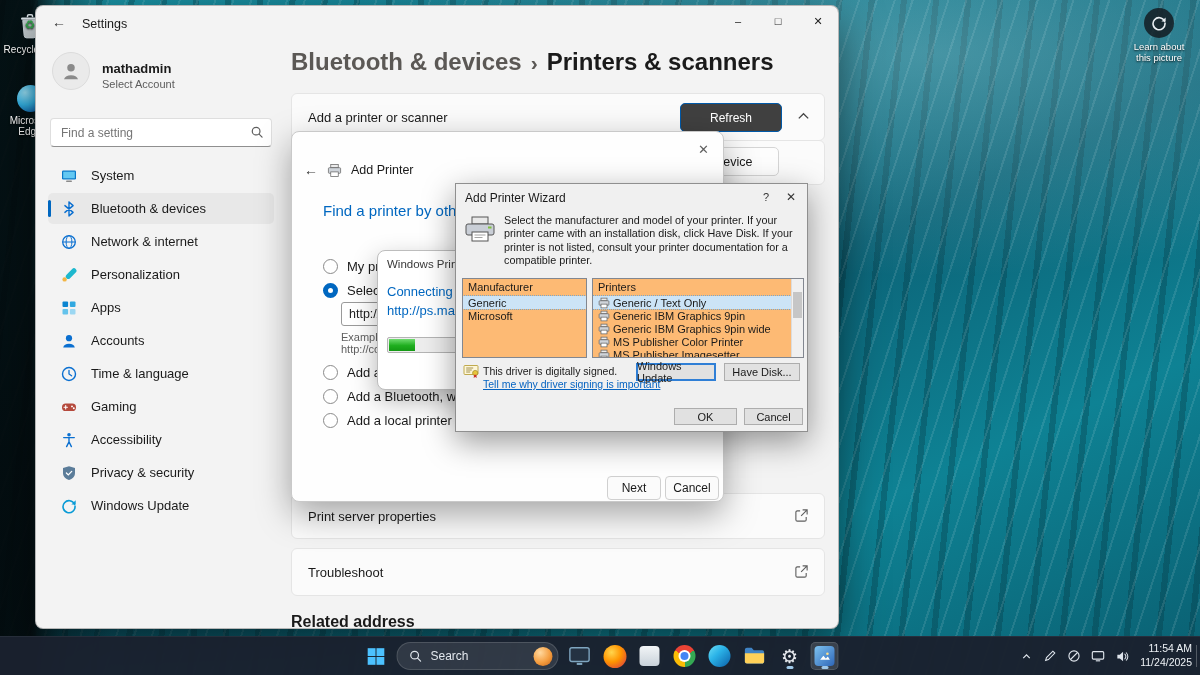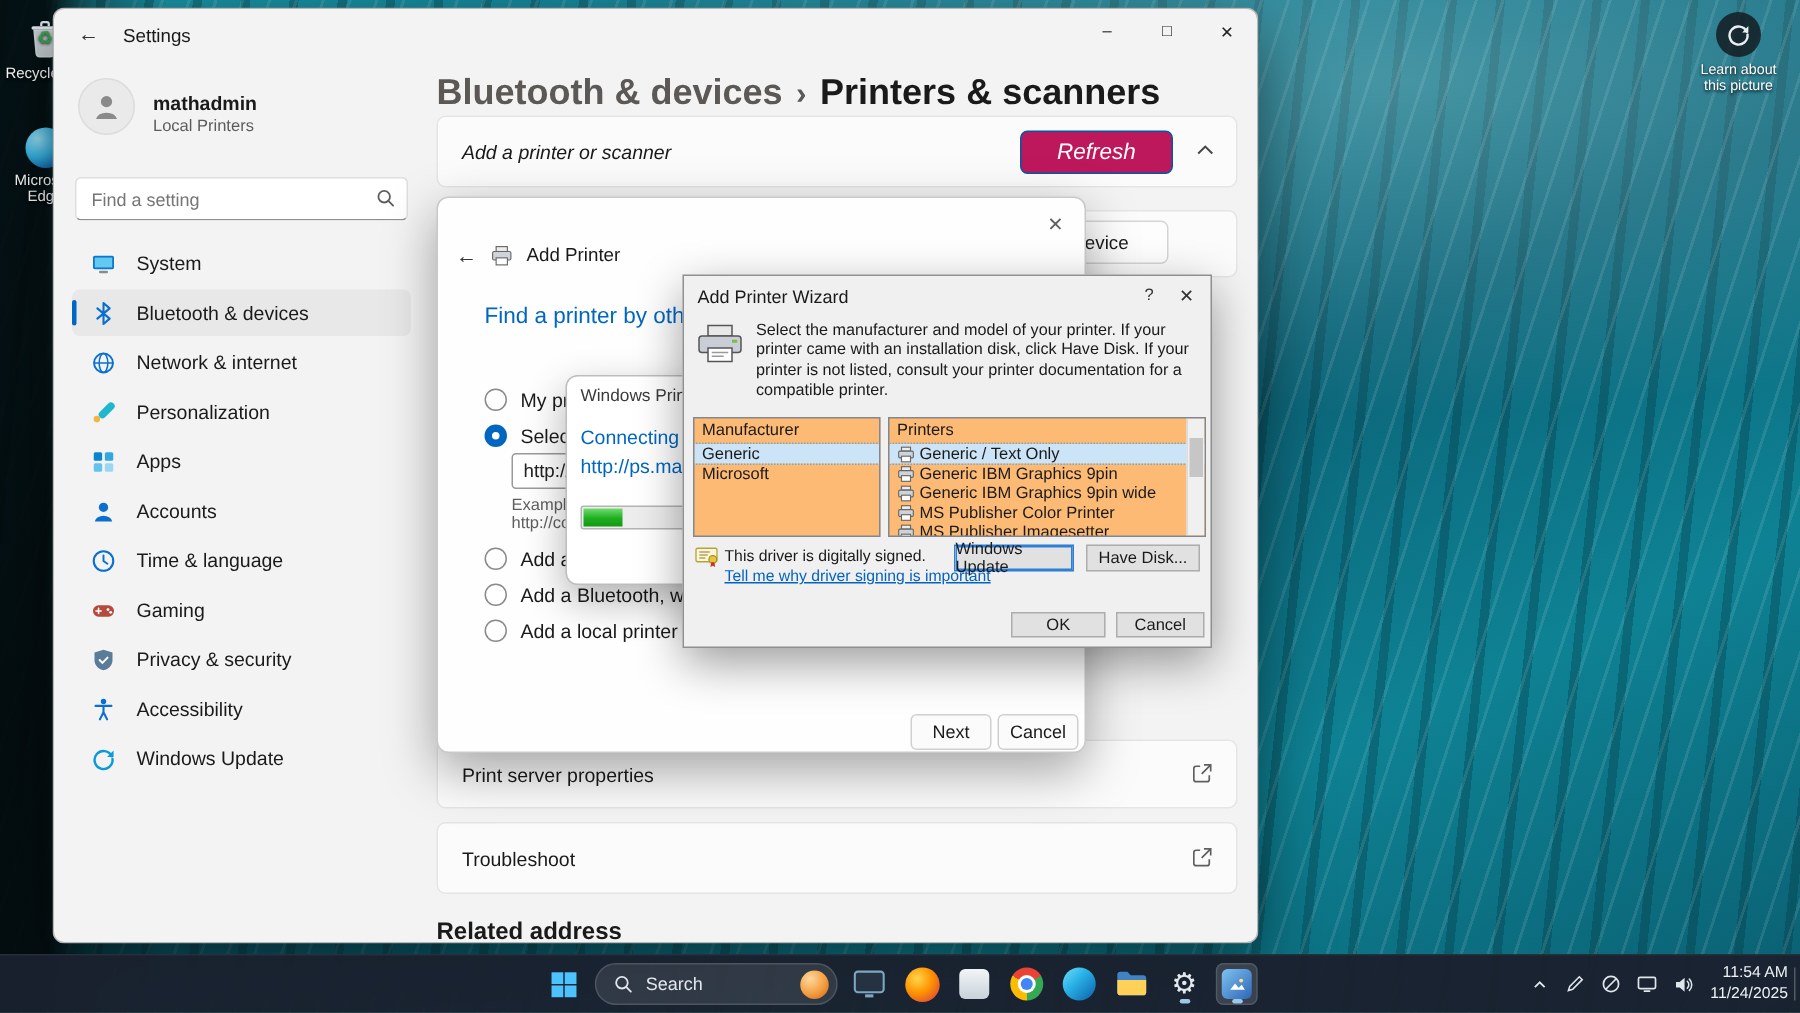--- a/index.html
+++ b/index.html
@@ -59,26 +59,26 @@
   .navitem.sel::before{content:"";position:absolute;left:0;top:7px;width:3px;height:17px;
     border-radius:2px;background:#0067c0;}
   .nicon{width:16px;height:16px;flex:0 0 16px;}
 
   
   #crumb{position:absolute;left:255px;top:42px;font-size:24px;font-weight:600;white-space:nowrap;}
   #crumbParent{color:#5b5855;}
   #crumbSep{color:#5b5855;padding:0 9px;font-size:21px;}
   .card{position:absolute;left:255px;width:532px;background:#fbfbfb;
     border:1px solid #e5e5e5;border-radius:6px;}
-  #cardAdd{top:71px;height:46px;font-style:italic;}
+  #cardAdd{top:87px;height:46px;}
   #cardDevice{top:134px;height:43px;}
   .cardlabel{position:absolute;left:16px;top:0;bottom:0;display:flex;align-items:center;
     font-size:13px;}
   #refreshBtn{position:absolute;right:42px;top:9px;width:100px;height:27px;
-    background:#be185d;color:#fff;font-size:15px;border:1px solid #0059a8;border-radius:5px;
+    background:#404040;color:#fff;font-size:12px;border:1px solid #0059a8;border-radius:5px;
     display:flex;align-items:center;justify-content:center;}
   #cardAdd .chev{position:absolute;right:13px;top:15px;}
   #addDeviceBtn{position:absolute;left:628px;top:141px;width:113px;height:27px;
     background:#fdfdfd;border:1px solid #d5d5d5;border-radius:5px;font-size:12.5px;
     display:flex;align-items:center;justify-content:center;}
   #cardPrintServer{top:487px;height:44px;}
   #cardTrouble{top:542px;height:46px;}
   .extlink{position:absolute;right:15px;top:50%;margin-top:-8px;}
   #relatedHeading{position:absolute;left:255px;top:607px;font-size:16px;font-weight:bold;}
 
@@ -234,21 +234,21 @@
     <div id="sidebar">
       <div id="userRow">
         <div id="avatar">
           <svg width="20" height="20" viewBox="0 0 16 16">
               <circle cx="8" cy="5.4" r="3" fill="#8a8a8a"></circle>
               <path d="M2.4 14.6a5.8 4.4 0 0 1 11.2 0z" fill="#8a8a8a"></path>
             </svg>
         </div>
         <div>
           <div id="userName">mathadmin</div>
-          <div id="userType">Local Printers</div>
+          <div id="userType">Select Account</div>
         </div>
       </div>
 
       <div id="searchBox">
         <input type="text" placeholder="Find a setting" style="">
         <span id="searchMag">
           <svg width="14" height="14" viewBox="0 0 16 16">
               <circle cx="7" cy="7" r="4.4" fill="none" stroke="currentColor" stroke-width="1.4"></circle>
               <path d="m10.4 10.4 3.4 3.4" stroke="currentColor" stroke-width="1.4" stroke-linecap="round"></path>
             </svg>
@@ -329,34 +329,34 @@
                 <path d="M4.7 6.6v3.4M3 8.3h3.4" stroke="#fff" stroke-width="1.1" stroke-linecap="round"></path>
                 <circle cx="11" cy="7.4" r=".95" fill="#fff"></circle>
                 <circle cx="12.8" cy="9.2" r=".95" fill="#fff"></circle>
               </svg>
             </span>
           <span>Gaming</span>
         </div>
         <div class="navitem">
           <span class="nicon">
               <svg viewBox="0 0 16 16">
+                <circle cx="8" cy="2.7" r="1.8" fill="#0a6fd0"></circle>
+                <path d="M2.7 5.6h10.6M8 5.6v4.2l-2.4 4.8M8 9.8l2.4 4.8" fill="none" stroke="#0a6fd0" stroke-width="1.4" stroke-linecap="round"></path>
+              </svg>
+            </span>
+          <span>Accessibility</span>
+        </div>
+        <div class="navitem">
+          <span class="nicon">
+              <svg viewBox="0 0 16 16">
                 <path d="M8 1.2 14 3v5c0 3.6-2.6 6.1-6 6.9C4.6 14.1 2 11.6 2 8V3z" fill="#5b7c99"></path>
                 <path d="m5.4 8 1.9 1.9 3.4-3.5" stroke="#fff" stroke-width="1.3" fill="none" stroke-linecap="round"></path>
               </svg>
             </span>
           <span>Privacy &amp; security</span>
-        </div>
-        <div class="navitem">
-          <span class="nicon">
-              <svg viewBox="0 0 16 16">
-                <circle cx="8" cy="2.7" r="1.8" fill="#0a6fd0"></circle>
-                <path d="M2.7 5.6h10.6M8 5.6v4.2l-2.4 4.8M8 9.8l2.4 4.8" fill="none" stroke="#0a6fd0" stroke-width="1.4" stroke-linecap="round"></path>
-              </svg>
-            </span>
-          <span>Accessibility</span>
         </div>
         <div class="navitem">
           <span class="nicon">
               <svg viewBox="0 0 16 16">
                 <path d="M13.5 6.2A6 6 0 1 0 14 8" fill="none" stroke="#0a9bd6" stroke-width="1.6" stroke-linecap="round"></path>
                 <path d="M14.7 2.3v4.3h-4.3z" fill="#0a9bd6"></path>
               </svg>
             </span>
           <span>Windows Update</span>
         </div>

